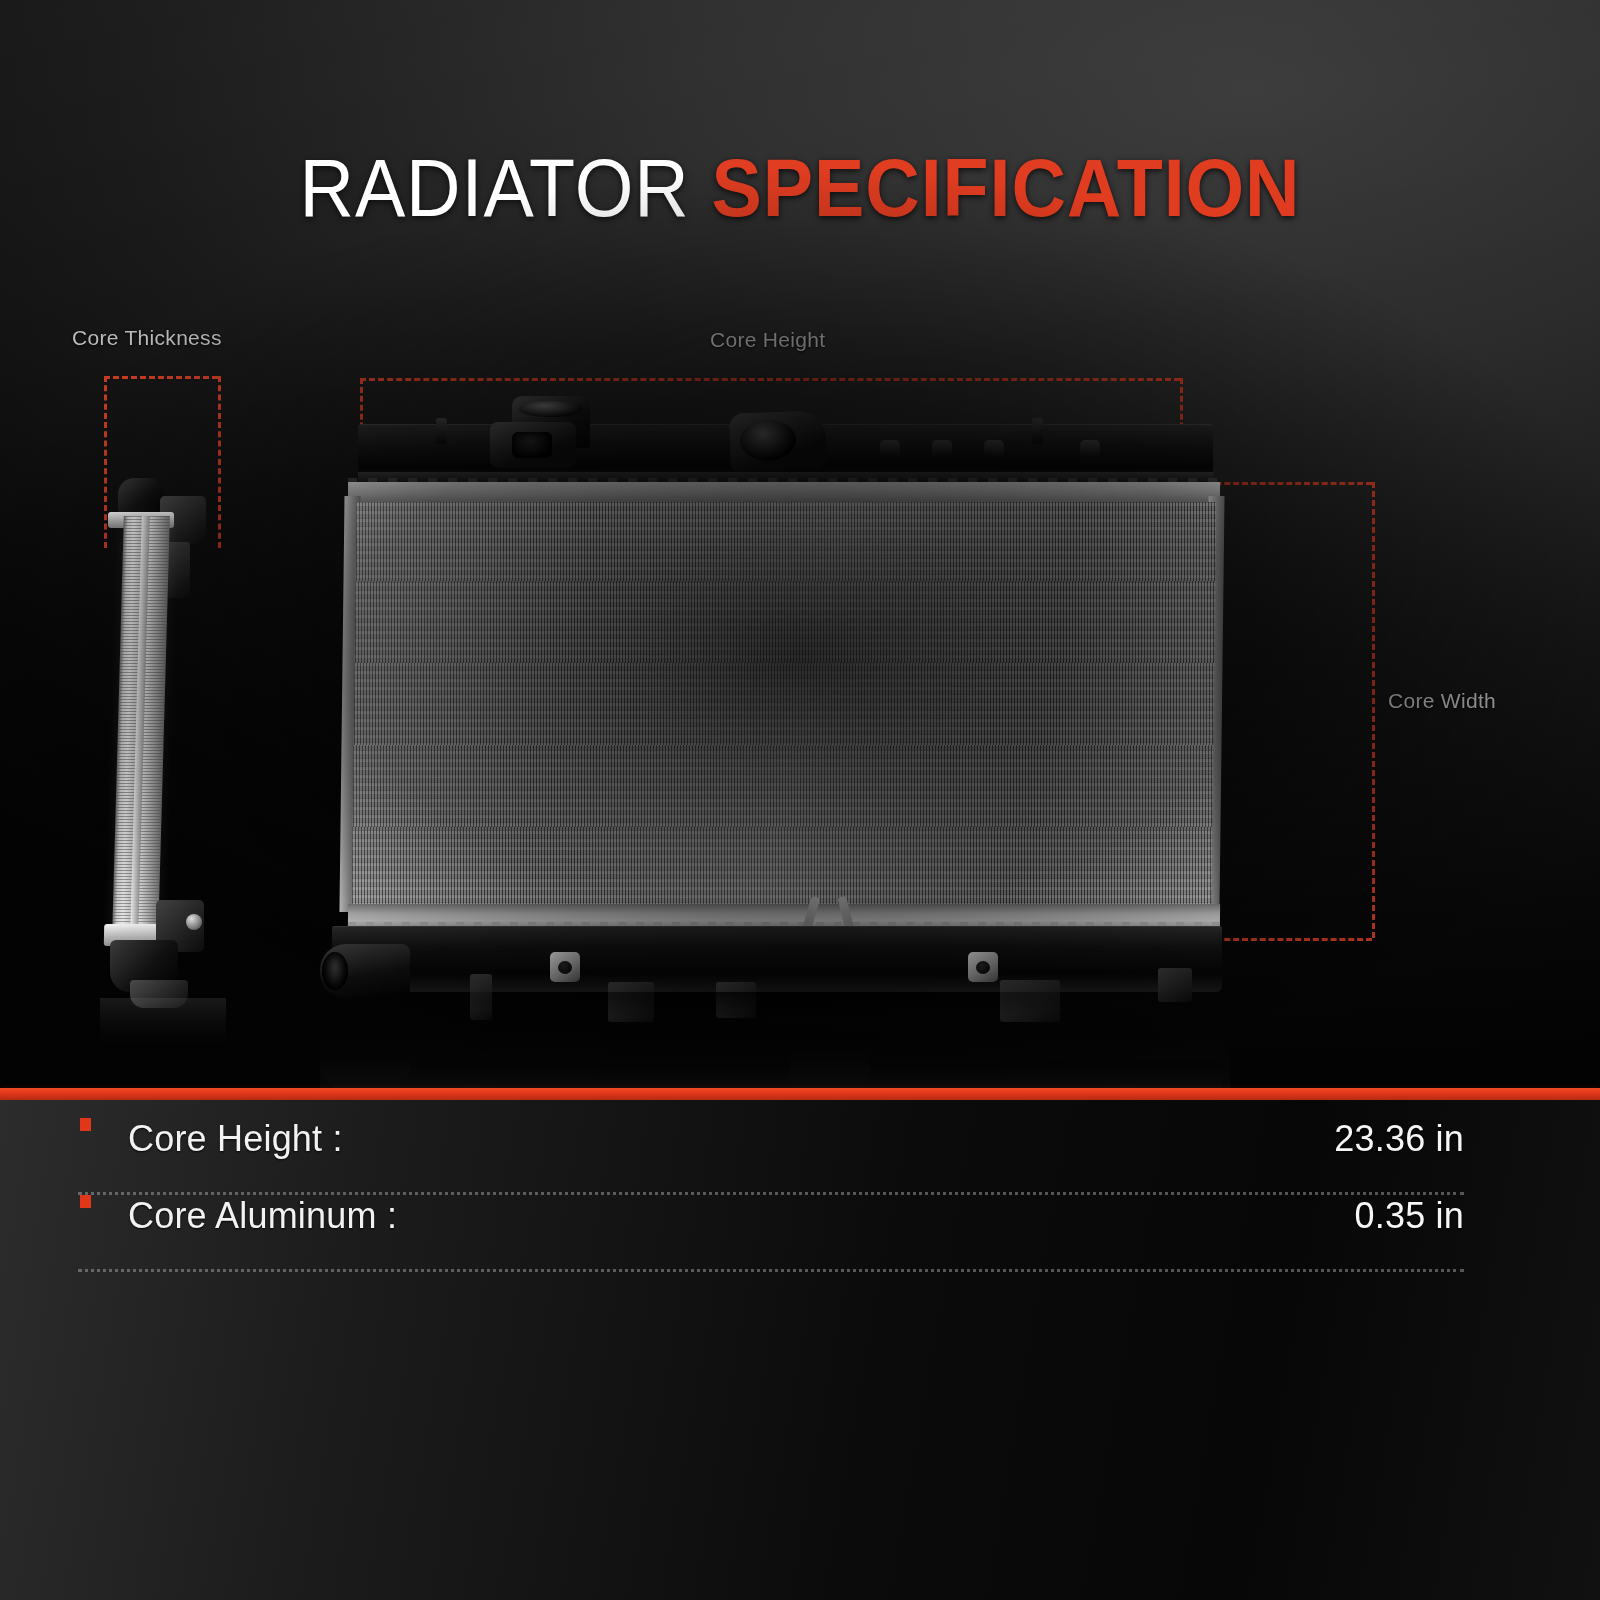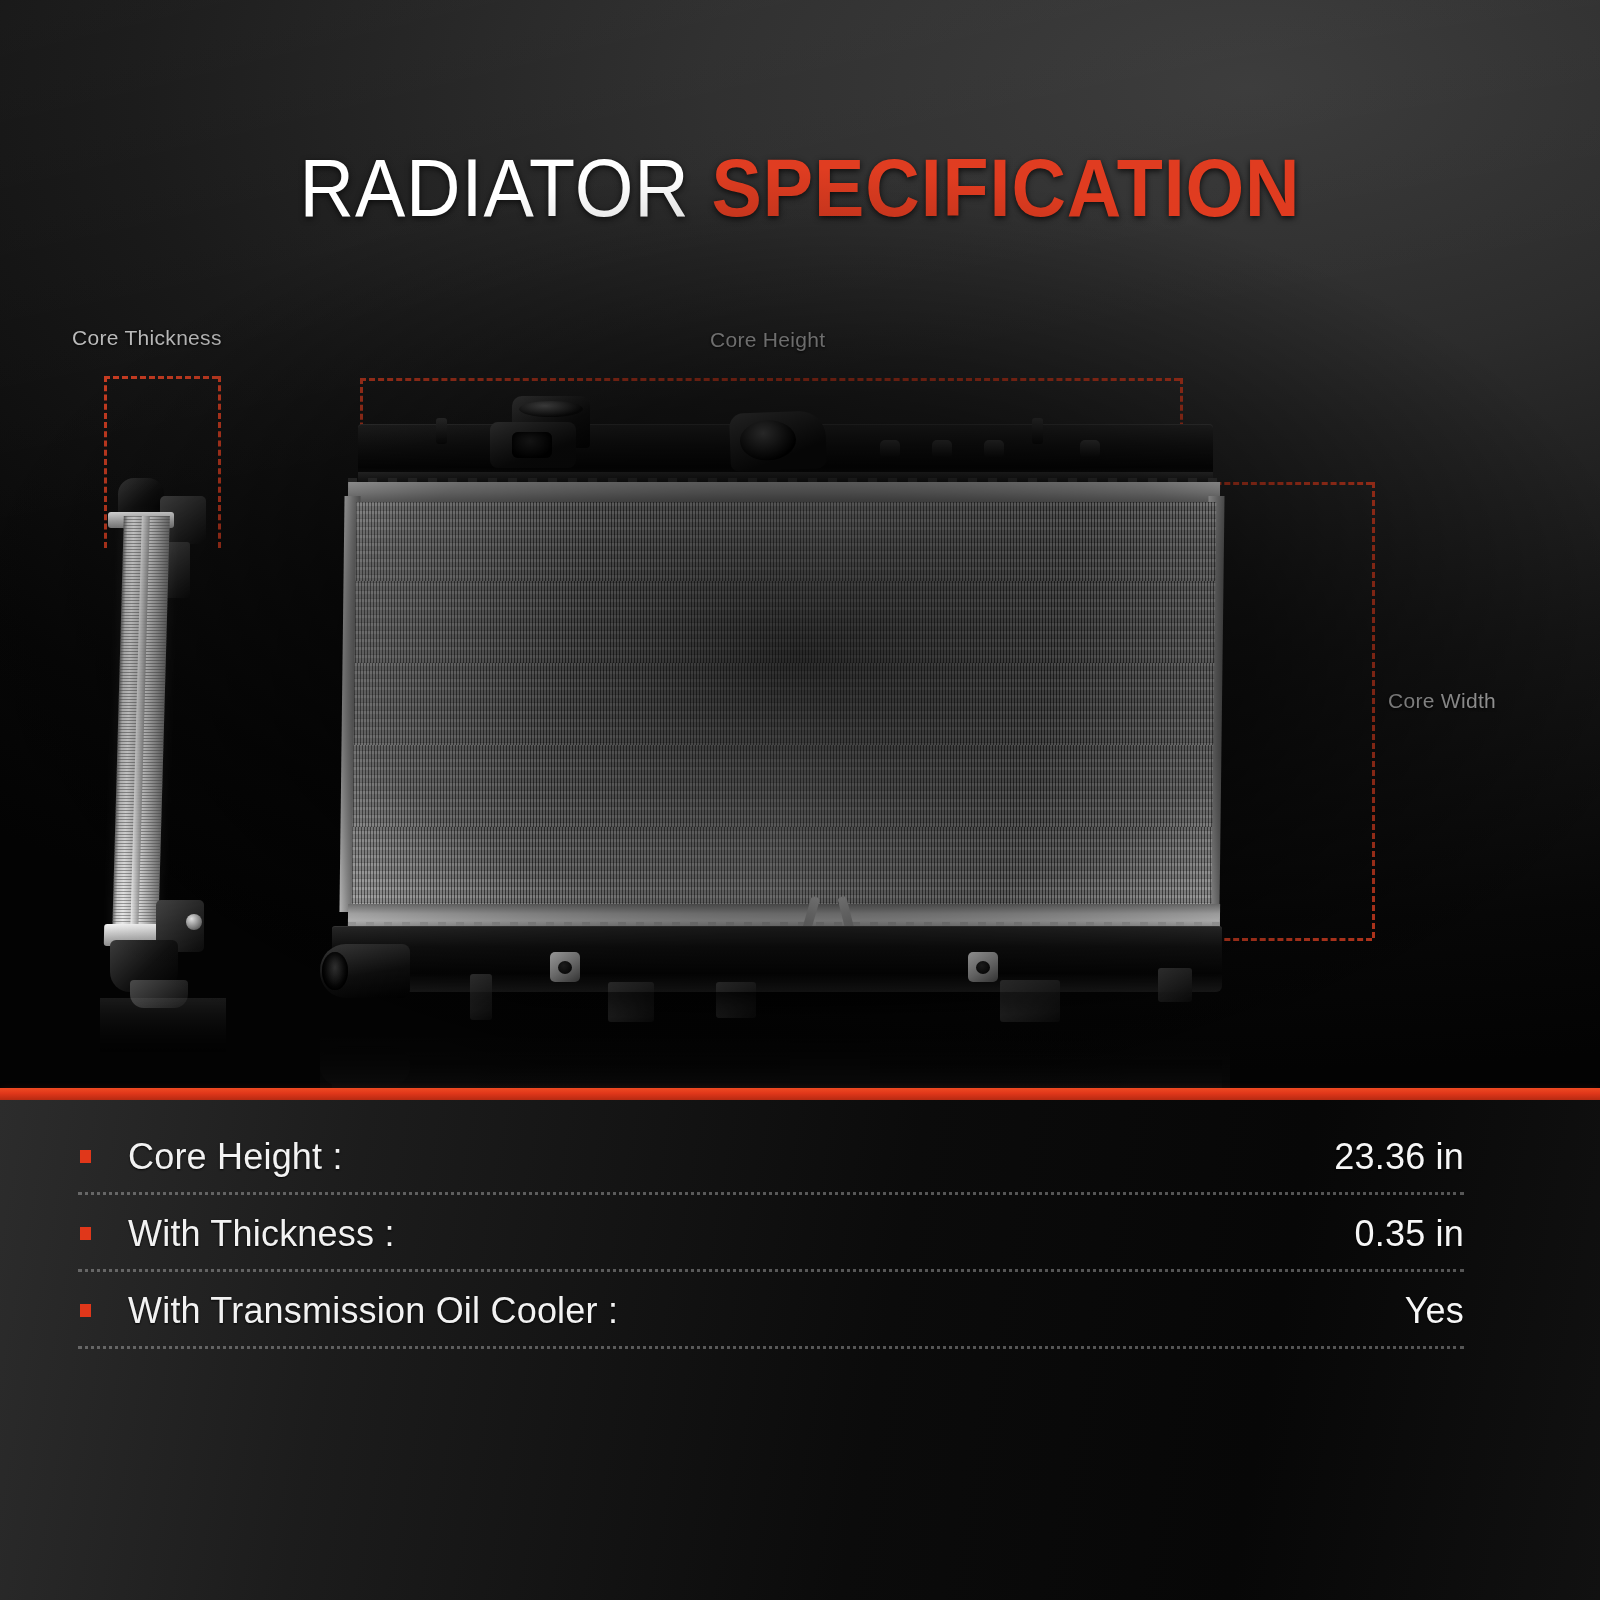--- a/index.html
+++ b/index.html
@@ -445,21 +445,20 @@
   }
   .spec-inner {
     position: absolute;
     left: 78px; top: 18px;
     width: 1386px;
   }
   .spec-row {
     position: relative;
     height: 77px;
     display: flex;
-    align-items: center;
   }
   .spec-row + .spec-row { border-top: none; }
   .spec-sep {
     position: absolute;
     left: 0; bottom: 0;
     width: 100%;
     height: 0;
     border-top: 3px dotted rgba(190,190,190,0.42);
   }
   .bullet {
@@ -596,29 +595,23 @@
       <div class="spec-row">
         <span class="bullet"></span>
         <span class="spec-label">Core Height :</span>
         <span class="spec-value">23.36 in</span>
         <span class="spec-sep"></span>
       </div>
 
 
       <div class="spec-row">
         <span class="bullet"></span>
-        <span class="spec-label">With Thickness :</span>
+        <span class="spec-label">Core Aluminum :</span>
         <span class="spec-value">0.35 in</span>
         <span class="spec-sep"></span>
       </div>
 
-      <div class="spec-row">
-        <span class="bullet"></span>
-        <span class="spec-label">With Transmission Oil Cooler :</span>
-        <span class="spec-value">Yes</span>
-        <span class="spec-sep"></span>
-      </div>
 
 
     </div>
   </div>
 
 </div>
 
 </body></html>

